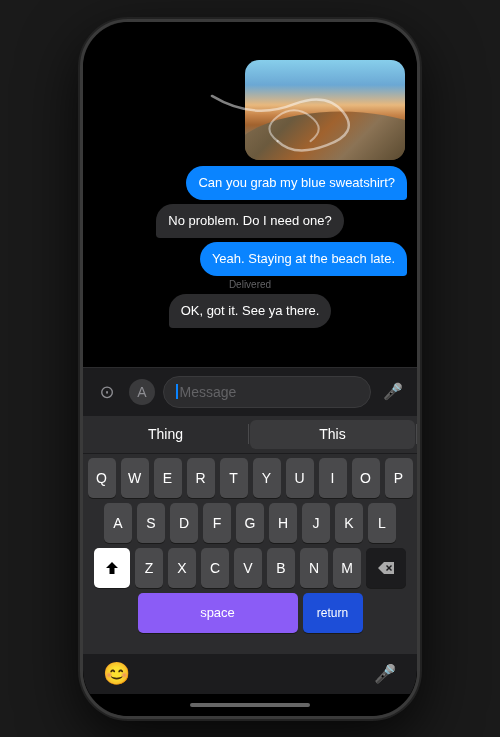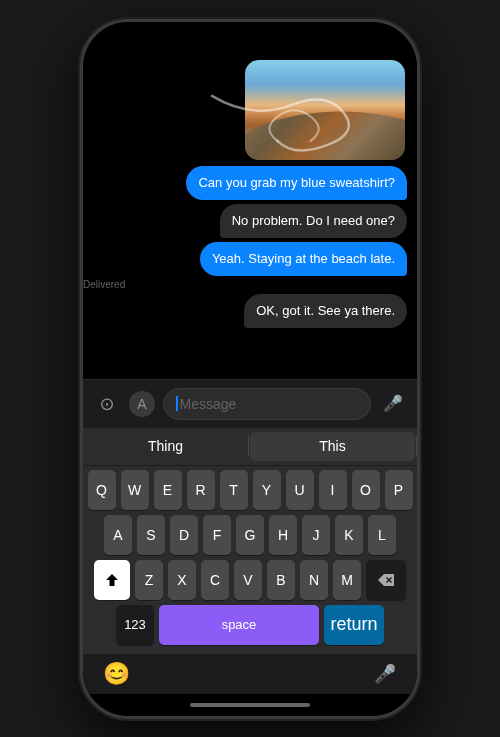--- a/index.html
+++ b/index.html
@@ -95,41 +95,41 @@
     }
     
     .message-row {
       display: flex;
       padding: 2px 10px;
     }
     .message-row.right {
       justify-content: flex-end;
     }
     .message-row.left {
-      justify-content: flex-end;
+      justify-content: center;
     }
     .bubble {
       max-width: 72%;
       padding: 8px 12px;
       border-radius: 18px;
       font-size: 13px;
       line-height: 1.4;
       color: #fff;
     }
     .bubble.blue {
       background: #0A84FF;
       border-bottom-right-radius: 4px;
     }
     .bubble.gray {
       background: #2c2c2e;
       color: #fff;
       border-bottom-left-radius: 4px;
     }
     .delivered-text {
-      text-align: left;
+      text-align: center;
       font-size: 10px;
       color: #636366;
       margin-top: 1px;
       margin-bottom: 2px;
     }
     
     .input-bar {
       background: #1c1c1e;
       padding: 8px 10px;
       display: flex;
@@ -171,21 +171,21 @@
       height: 28px;
       display: flex;
       align-items: center;
       justify-content: center;
       color: #8e8e93;
       font-size: 16px;
     }
     
     .keyboard {
       background: #2c2c2e;
-      padding-bottom: 4px;
+      padding-bottom: 16px;
     }
     
     .autocorrect-bar {
       background: #2c2c2e;
       display: flex;
       align-items: center;
       padding: 4px 0;
       height: 38px;
       border-bottom: 1px solid #1c1c1e;
     }
@@ -261,24 +261,24 @@
       max-width: 40px;
       flex: 1.4;
     }
     .key.nums {
       background: #1c1c1e;
       max-width: 38px;
       flex: 1.3;
       font-size: 13px;
     }
     .key.return-key {
-      background: #0369a1;
+      background: #1d4ed8;
       max-width: 60px;
       flex: 2.2;
-      font-size: 18px;
+      font-size: 12px;
     }
     
     .swipe-overlay {
       position: absolute;
       top: 0; left: 0; width: 100%; height: 100%;
       pointer-events: none;
       z-index: 5;
     }
     
     .bottom-bar {
@@ -406,21 +406,20 @@
           <div class="key">N</div>
           <div class="key">M</div>
           <div class="key backspace">
             <svg width="16" height="12" viewBox="0 0 16 12" fill="none" xmlns="http://www.w3.org/2000/svg">
               <path d="M6 0L0 6L6 12H16V0H6ZM9 3L11 5L13 3L14 4L12 6L14 8L13 9L11 7L9 9L8 8L10 6L8 4L9 3Z" fill="#aaa"></path>
             </svg>
           </div>
         </div>
 
         <div class="key-row">
-          <div class="key nums dark">123</div>
           <div class="key space dark">space</div>
           <div class="key return-key dark">return</div>
         </div>
 
       </div>
 
       <svg class="swipe-overlay" viewBox="0 0 340 280" style="position:absolute;bottom:60px;left:0;width:340px;height:230px;pointer-events:none;z-index:5;">
 
         <path d="M 120 90 Q 170 120 220 100 Q 260 85 280 110 Q 300 135 260 150 Q 220 165 200 145" stroke="rgba(255,255,255,0.5)" stroke-width="3" fill="none" stroke-linecap="round" stroke-linejoin="round"></path>
         <path d="M 200 145 Q 180 130 200 115 Q 220 100 240 115 Q 260 130 240 145" stroke="rgba(255,255,255,0.45)" stroke-width="2.5" fill="none" stroke-linecap="round"></path>

